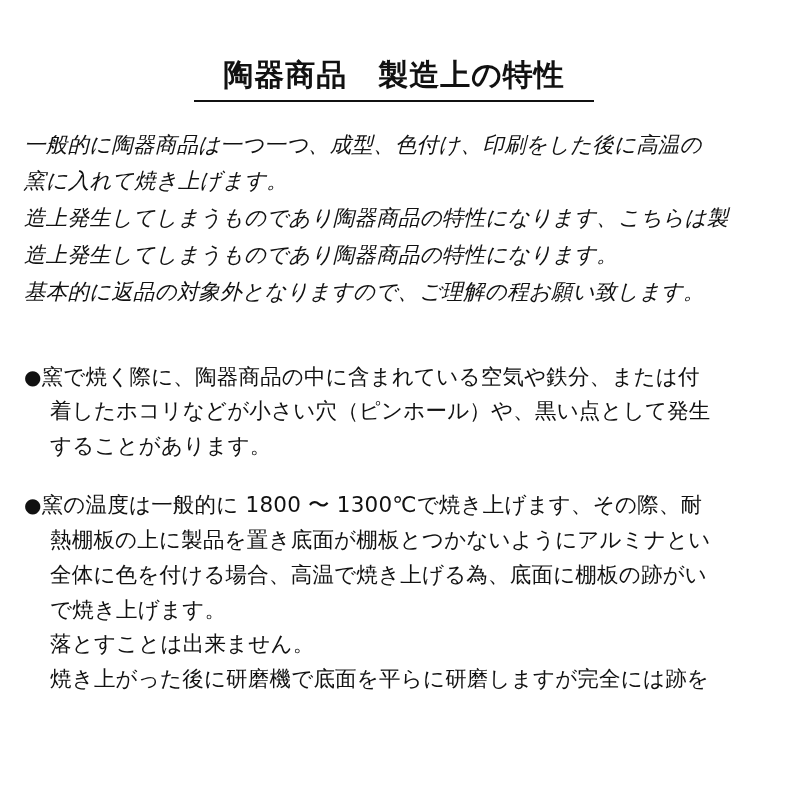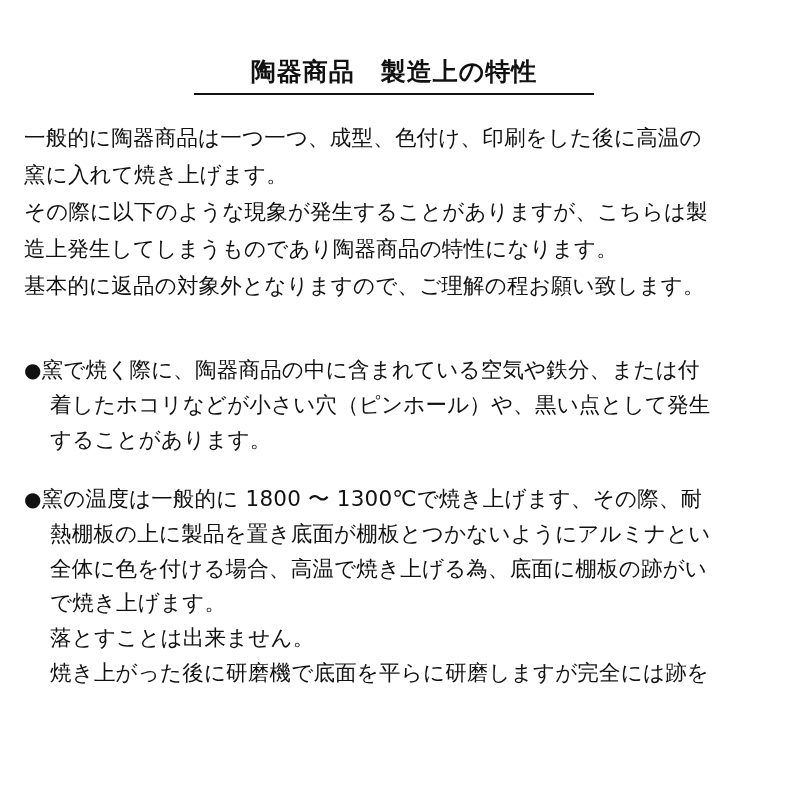--- a/index.html
+++ b/index.html
@@ -16,39 +16,40 @@
   }
   .page {
     width: 800px;
     height: 800px;
     box-sizing: border-box;
     padding: 56px 36px 0 24px;
     position: relative;
   }
   .doc-title {
     text-align: center;
-    font-size: 25px;
+    font-size: 30px;
     font-weight: 700;
     letter-spacing: 1px;
     line-height: 1.25;
     margin: 0 0 26px 0;
     padding-bottom: 6px;
     border-bottom: 2px solid #111111;
     width: 400px;
     margin-left: auto;
     margin-right: auto;
   }
   .intro {
     font-size: 21.5px;
     line-height: 1.62;
     letter-spacing: 0.2px;
     margin: 0 0 6px 0;
   }
   .intro p {
     margin: 0 0 2px 0;
+    font-style: italic;
   }
   .gap {
     height: 20px;
   }
   .bullets {
     font-size: 21.5px;
     line-height: 1.62;
     letter-spacing: 0.2px;
   }
   .bullet-item {
@@ -75,21 +76,21 @@
 </head>
 <body>
 
 <div class="page">
 
   <h1 class="doc-title">陶器商品　製造上の特性</h1>
 
   <div class="intro">
     <p>一般的に陶器商品は一つ一つ、成型、色付け、印刷をした後に高温の</p>
     <p>窯に入れて焼き上げます。</p>
-    <p>その際に以下のような現象が発生することがありますが、こちらは製</p>
+    <p>造上発生してしまうものであり陶器商品の特性になります、こちらは製</p>
     <p>造上発生してしまうものであり陶器商品の特性になります。</p>
     <p>基本的に返品の対象外となりますので、ご理解の程お願い致します。</p>
   </div>
 
   <div class="gap"></div>
 
   <div class="bullets">
 
     <div class="bullet-item">
       <span class="bullet-first"><span class="bullet-marker">●</span><span>窯で焼く際に、陶器商品の中に含まれている空気や鉄分、または付</span></span>

